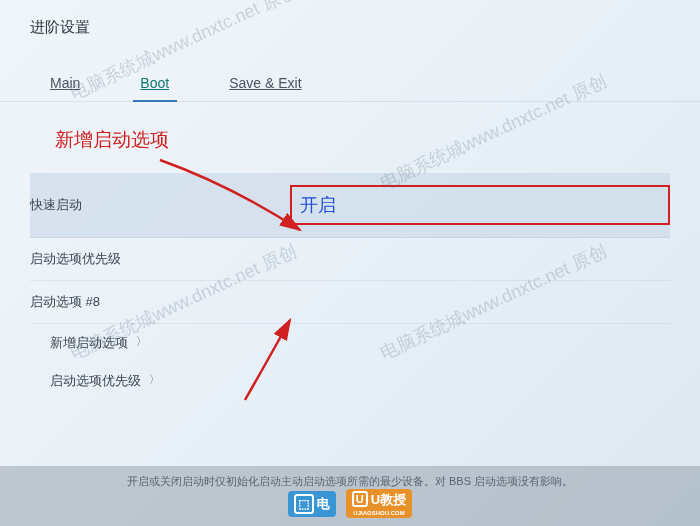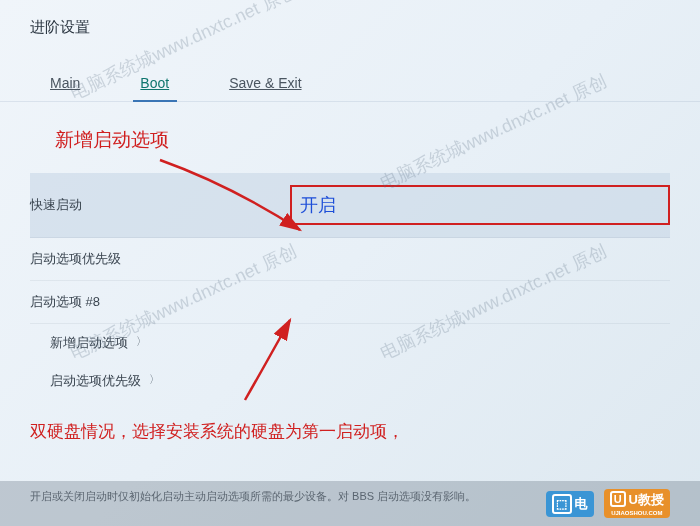--- a/index.html
+++ b/index.html
@@ -21,21 +21,21 @@
     .row-label { width: 260px; font-size: 13px; color: #3a4550; }
     .row-value { flex: 1; font-size: 18px; color: #1d4ed8; padding: 6px 8px; }
     .red-box { border: 2px solid #d02020; }
     
     .row-sub { padding: 10px 0 10px 20px; font-size: 13px; color: #3a4550; display: flex; align-items: flex-start; }
     
     .chevron { display: inline-block; margin-left: 8px; font-size: 11px; color: #6a7580; }
     
     .annotation-bottom { color: #d02020; font-size: 17px; margin-top: 18px; line-height: 1.7; font-weight: 500; }
     
-    .footer { position: absolute; bottom: 0; left: 0; right: 0; background: rgba(60,75,90,0.25); padding: 8px 30px; display: flex; justify-content: space-between; }
+    .footer { position: absolute; bottom: 0; left: 0; right: 0; background: rgba(60,75,90,0.25); padding: 8px 30px; display: flex; align-items: center; justify-content: space-between; flex-direction: column; }
     .footer-text { font-size: 11px; color: #5a6570; }
     .footer-right { display: flex; gap: 10px; align-items: center; }
     .badge { display: flex; align-items: center; gap: 3px; padding: 3px 6px; border-radius: 4px; font-size: 13px; font-weight: bold; color: #fff; }
     .badge-blue { background: #3a95d5; }
     .badge-orange { background: #e8902a; }
     .badge-icon { width: 20px; height: 20px; border: 2px solid #fff; border-radius: 3px; display: flex; align-items: center; justify-content: center; font-size: 12px; }
     
     .watermark { position: absolute; color: rgba(90,110,130,0.25); font-size: 18px; transform: rotate(-25deg); pointer-events: none; white-space: nowrap; font-family: sans-serif; }
     
     .arrow { position: absolute; pointer-events: none; }
@@ -80,21 +80,20 @@
     <span>新增启动选项</span>
     <span class="chevron">〉</span>
   </div>
 
   <div class="row-sub">
     <span>启动选项优先级</span>
     <span class="chevron">〉</span>
   </div>
 
   <div class="annotation-bottom">
-    <div>双硬盘情况，选择安装系统的硬盘为第一启动项，</div>
   </div>
 </div>
 
 <svg class="arrow" style="top:155px; left:140px; width:180px; height:85px;">
   <defs>
       <marker id="ah1" markerWidth="10" markerHeight="10" refX="8" refY="3" orient="auto">
         <polygon points="0 0, 9 3, 0 6" fill="#d02020"></polygon>
       </marker>
     </defs>
   <path d="M 20 5 Q 90 30 160 75" stroke="#d02020" stroke-width="2.5" fill="none" marker-end="url(#ah1)"></path>

